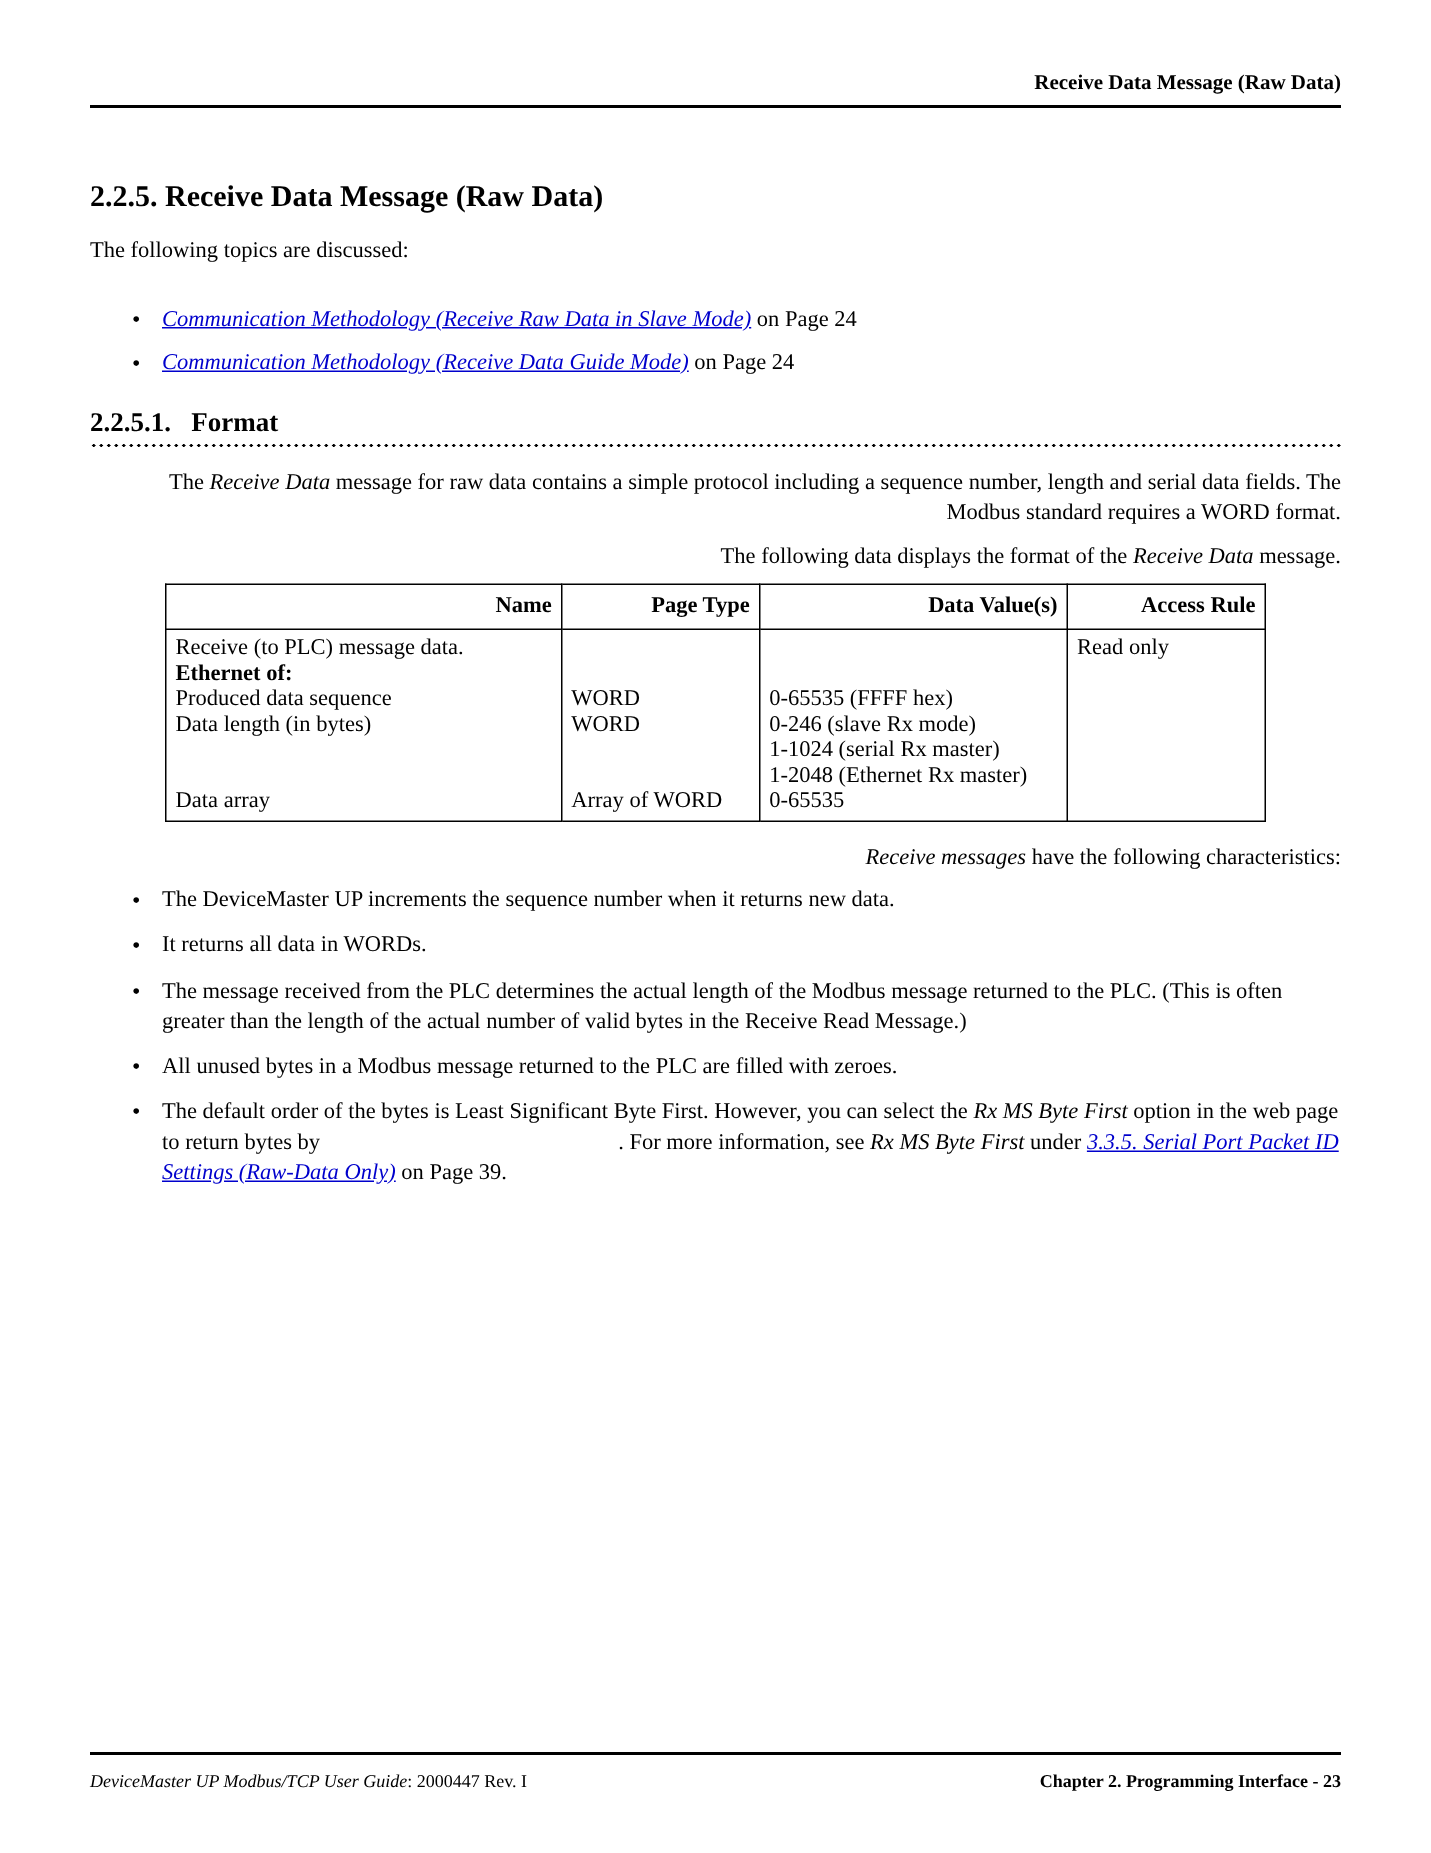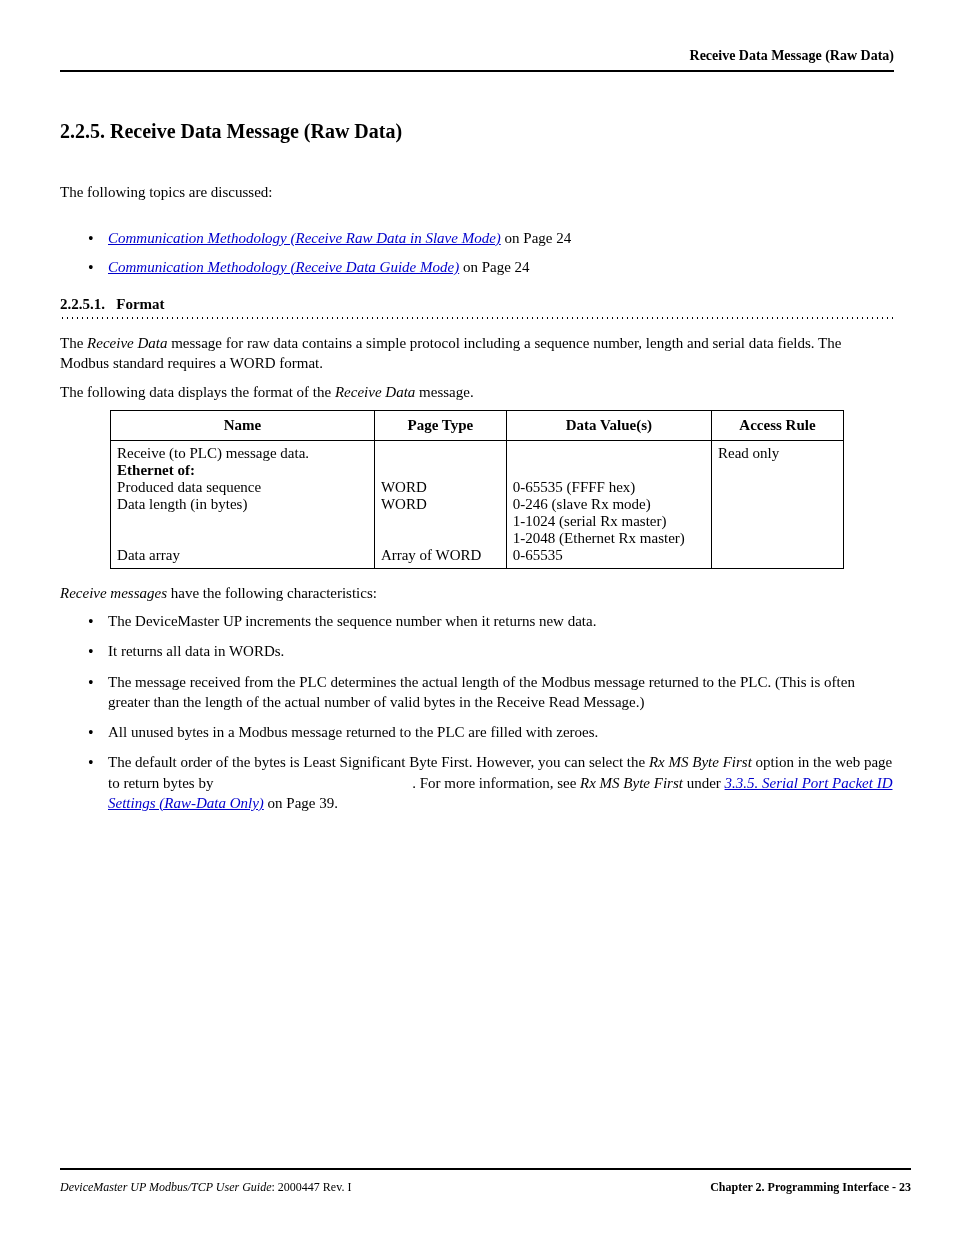--- a/index.html
+++ b/index.html
@@ -20,21 +20,21 @@
       margin-bottom: 6px;
     }
     hr.header-rule {
       border: none;
       border-top: 2px solid #000;
       margin-bottom: 48px;
     }
     h1.section-title {
       font-size: 20px;
       font-weight: bold;
-      margin-bottom: 41px;
+      margin-bottom: 16px;
     }
     p.intro { margin-bottom: 26px; }
     ul.toc {
       list-style: none;
       margin-left: 28px;
       margin-bottom: 18px;
     }
     ul.toc li {
       position: relative;
       padding-left: 20px;
@@ -46,52 +46,53 @@
       position: absolute;
       left: 0;
       font-size: 16px;
     }
     a.link {
       color: #0000cc;
       text-decoration: underline;
       font-style: italic;
     }
     h2.sub-title {
-      font-size: 15px;
+      font-size: 18px;
       font-weight: bold;
       margin-bottom: 4px;
     }
     .dotted-under {
       height: 2px;
       margin-bottom: 14px;
       background-image: radial-gradient(circle, #000 1px, transparent 1px);
       background-size: 5px 2px;
       background-repeat: repeat-x;
       background-position: 0 0;
     }
     p.body-text {
       margin-bottom: 8px;
       line-height: 1.35;
+      text-align: right;
     }
     .i { font-style: italic; }
     .b { font-weight: bold; }
     table.data-table {
       border-collapse: collapse;
       margin: 8px auto 14px auto;
       width: 88%;
     }
     table.data-table th, table.data-table td {
       border: 1px solid #000;
       padding: 4px 6px;
       vertical-align: top;
       font-size: 15px;
     }
     table.data-table th {
       font-weight: bold;
-      text-align: center;
+      text-align: right;
       padding: 6px;
     }
     .col-name { width: 36%; }
     .col-type { width: 18%; }
     .col-values { width: 28%; }
     .col-rule { width: 18%; }
     ul.char-list {
       list-style: none;
       margin-left: 28px;
     }
@@ -104,21 +105,21 @@
     ul.char-list li::before {
       content: "•";
       position: absolute;
       left: 0;
       font-size: 16px;
     }
     .footer {
       position: absolute;
       bottom: 40px;
       left: 60px;
-      right: 43px;
+      right: 60px;
     }
     hr.footer-rule {
       border: none;
       border-top: 2px solid #000;
       margin-bottom: 10px;
     }
     .footer-row {
       display: flex;
       justify-content: space-between;
       font-size: 12px;

